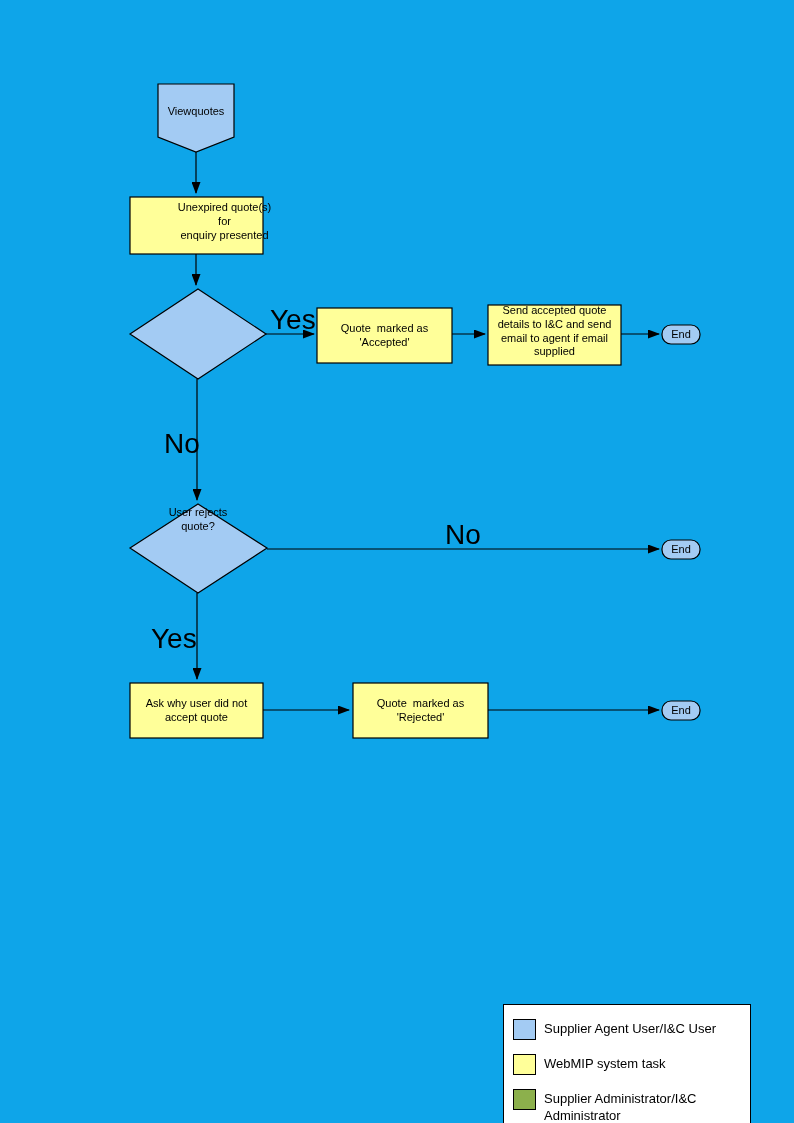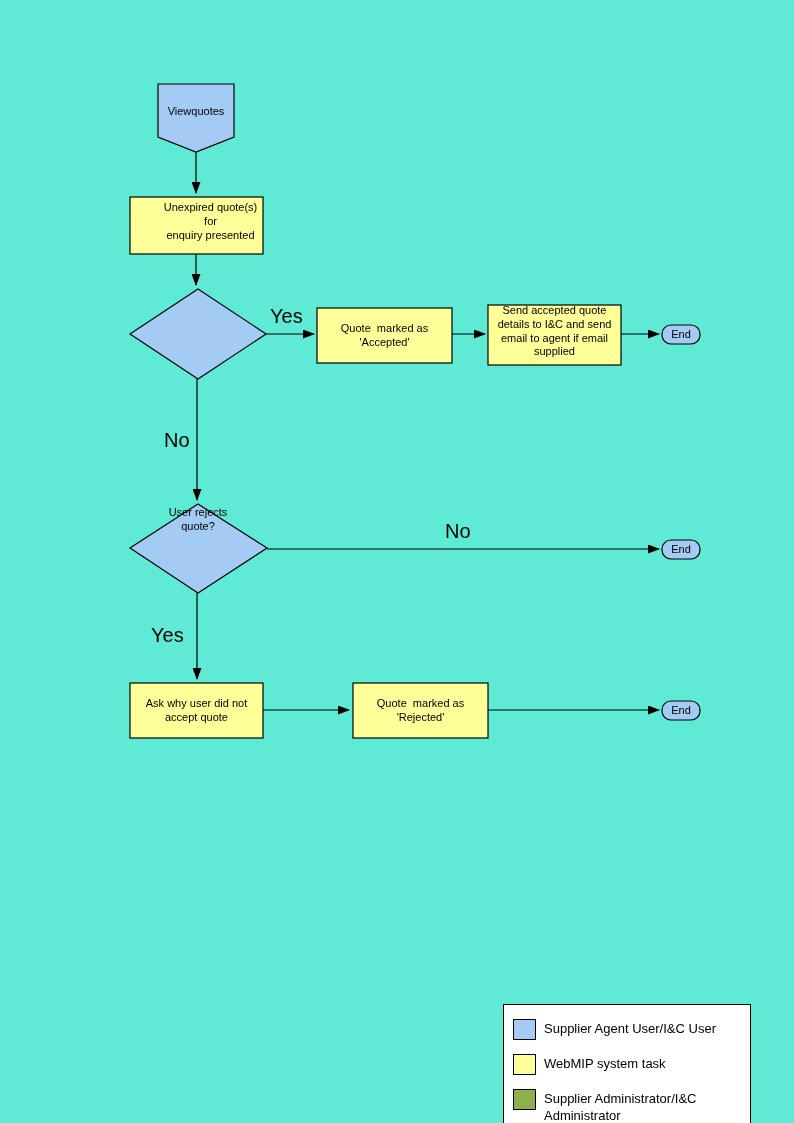--- a/index.html
+++ b/index.html
@@ -2,21 +2,21 @@
 <html><head>
 <meta charset="utf-8">
 <style>
   * { margin: 0; padding: 0; box-sizing: border-box; }
   html, body { background: #ffffff; }
   body { font-family: "Liberation Sans", sans-serif; }
   .page {
     position: relative;
     width: 794px;
     height: 1123px;
-    background: #5eead4;
+    background: #0ea5e9;
     overflow: hidden;
   }
   .shapes-layer {
     position: absolute;
     left: 0; top: 0;
     width: 794px; height: 1123px;
   }
   .node-label {
     position: absolute;
     display: flex;
@@ -24,21 +24,21 @@
     justify-content: center;
     text-align: center;
     font-size: 11px;
     line-height: 1.25;
     color: #000000;
     white-space: pre-wrap;
     pointer-events: none;
   }
   .edge-label {
     position: absolute;
-    font-size: 20px;
+    font-size: 28px;
     line-height: 1;
     color: #000000;
     white-space: nowrap;
   }
   .legend {
     position: absolute;
     left: 503px;
     top: 1004px;
     width: 248px;
     height: 125px;
@@ -93,21 +93,21 @@
     <rect x="488" y="305" width="133" height="60" stroke="#000000" stroke-width="1.2" fill="#FFFF99"></rect>
     <rect x="662" y="325" width="38" height="19" rx="9" ry="9" stroke="#000000" stroke-width="1.2" fill="#A3CBF3"></rect>
     <polygon points="198,504 267,548 198,593 130,548" stroke="#000000" stroke-width="1.2" fill="#A3CBF3"></polygon>
     <rect x="662" y="540" width="38" height="19" rx="9" ry="9" stroke="#000000" stroke-width="1.2" fill="#A3CBF3"></rect>
     <rect x="130" y="683" width="133" height="55" stroke="#000000" stroke-width="1.2" fill="#FFFF99"></rect>
     <rect x="353" y="683" width="135" height="55" stroke="#000000" stroke-width="1.2" fill="#FFFF99"></rect>
     <rect x="662" y="701" width="38" height="19" rx="9" ry="9" stroke="#000000" stroke-width="1.2" fill="#A3CBF3"></rect>
   </svg>
 
   <div class="node-label" style="left:158px; top:84px; width:76px; height:56px;">Viewquotes</div>
-  <div class="node-label" style="left:128px; top:197px; width:133px; height:50px;padding-left:32px;">Unexpired quote(s) for
+  <div class="node-label" style="left:142px; top:197px; width:133px; height:50px;padding-left:32px;">Unexpired quote(s) for
 enquiry presented</div>
   <div class="node-label" style="left:317px; top:308px; width:135px; height:55px;">Quote  marked as
 'Accepted'</div>
   <div class="node-label" style="left:488px; top:309px; width:133px; height:45px;">Send accepted quote
 details to I&amp;C and send
 email to agent if email
 supplied</div>
   <div class="node-label" style="left:662px; top:325px; width:38px; height:19px;">End</div>
   <div class="node-label" style="left:138px; top:477px; width:120px; height:86px;">User rejects
 quote?</div>

